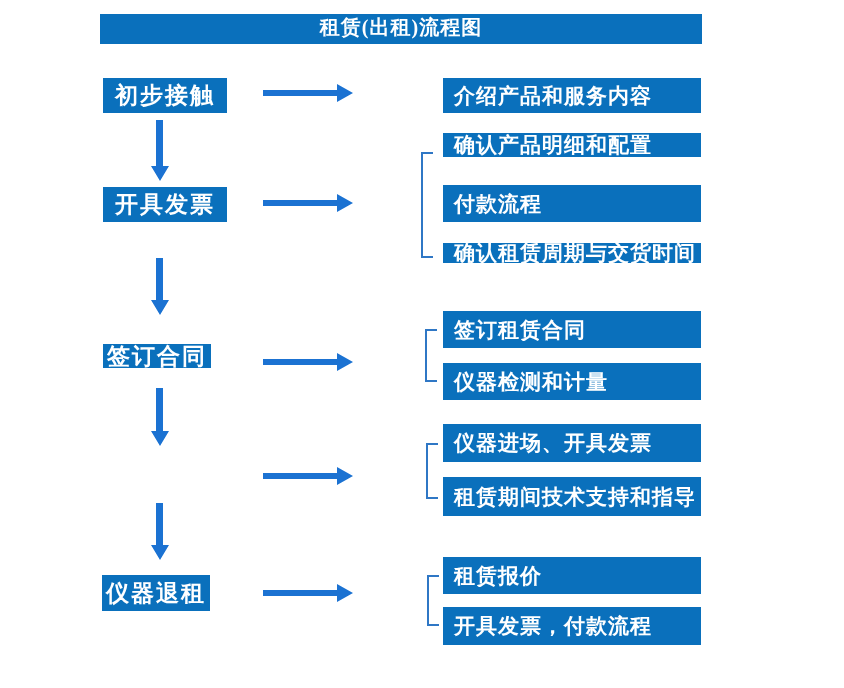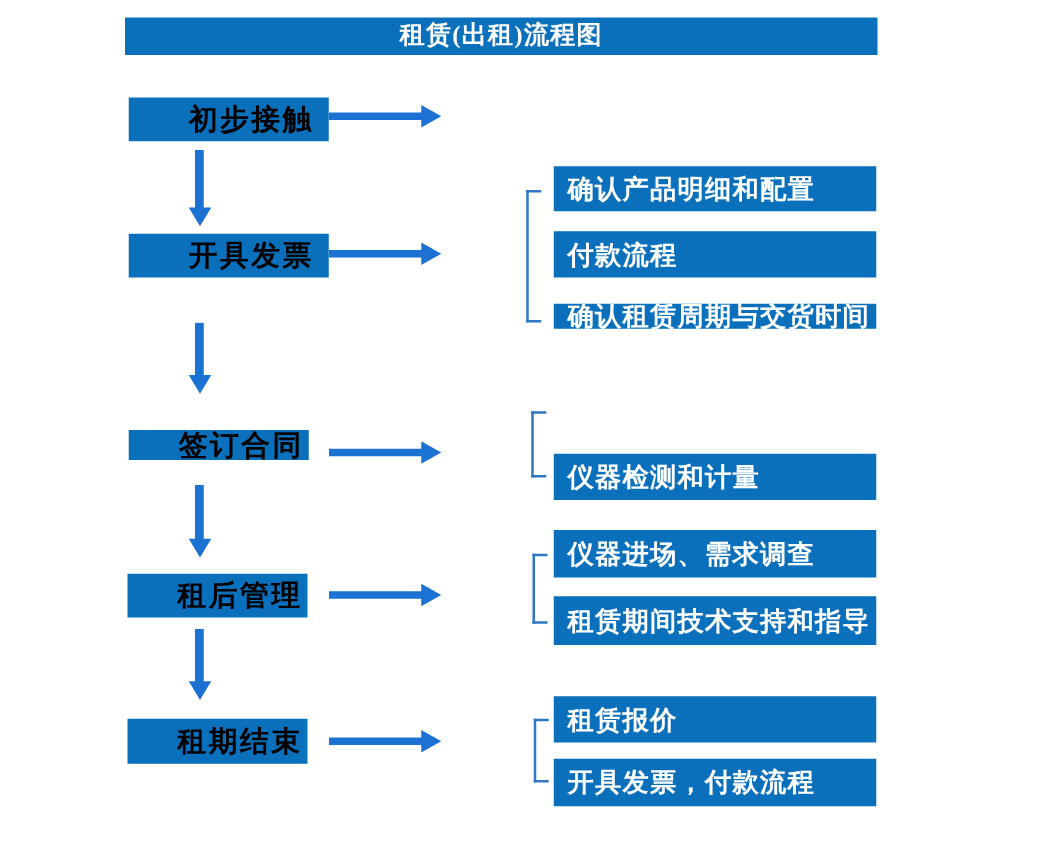--- a/index.html
+++ b/index.html
@@ -6,23 +6,23 @@
   .stage{
     position:relative;width:844px;height:688px;background:#ffffff;overflow:hidden;
     font-family:"Liberation Serif","DejaVu Serif",serif;
   }
   .banner{
     position:absolute;left:100px;top:14px;width:602px;height:30px;
     background:var(--primary);color:#ffffff;font-weight:bold;font-size:20px;
     display:flex;align-items:flex-start;justify-content:center;letter-spacing:1px;font-family:Liberation Serif, serif;
   }
   .lbox{
-    position:absolute;background:var(--primary);color:#000000;font-weight:bold;
+    position:absolute;background:var(--primary);color:#ffffff;font-weight:bold;
     font-size:23px;display:flex;align-items:center;justify-content:center;
-    letter-spacing:2px;white-space:nowrap;padding-left:36px;
+    letter-spacing:2px;white-space:nowrap;
   }
   .rbox{
     position:absolute;left:443px;width:258px;background:var(--primary);color:#ffffff;
     font-weight:bold;font-size:21px;display:flex;align-items:center;
     padding-left:11px;box-sizing:border-box;letter-spacing:1px;white-space:nowrap;
   }
   .harrow{
     position:absolute;left:263px;width:90px;height:18px;background:var(--arrow);
     clip-path:polygon(0 6px,calc(100% - 16px) 6px,calc(100% - 16px) 0,100% 50%,
                       calc(100% - 16px) 100%,calc(100% - 16px) 12px,0 12px);
@@ -44,45 +44,46 @@
 
 <div class="stage">
 
   <div class="banner">
     <span>租赁(出租)流程图</span>
   </div>
 
   <div class="lbox" style="left:103px;top:78px;width:124px;height:35px">初步接触</div>
   <div class="lbox" style="left:103px;top:187px;width:124px;height:35px">开具发票</div>
   <div class="lbox" style="left:103px;top:344px;width:108px;height:24px">签订合同</div>
-  <div class="lbox" style="left:102px;top:459px;width:108px;height:35px">租后管理</div>
-  <div class="lbox" style="left:102px;top:575px;width:108px;height:36px">租期结束</div>
+  <div class="lbox" style="left:102px;top:575px;width:108px;height:36px">仪器退租</div>
 
   <div class="varrow" style="top:120px;height:61px"></div>
   <div class="varrow" style="top:258px;height:57px"></div>
   <div class="varrow" style="top:388px;height:58px"></div>
   <div class="varrow" style="top:503px;height:57px"></div>
 
   <div class="harrow" style="top:84px"></div>
   <div class="harrow" style="top:194px"></div>
   <div class="harrow" style="top:353px"></div>
   <div class="harrow" style="top:467px"></div>
   <div class="harrow" style="top:584px"></div>
 
   <div class="bracket" style="left:421px;top:152px;height:106px"></div>
   <div class="bracket" style="left:425px;top:329px;height:53px"></div>
   <div class="bracket" style="left:426px;top:443px;height:56px"></div>
   <div class="bracket" style="left:427px;top:575px;height:51px"></div>
 
+  <div class="rbox" style="top:78px;height:35px">介绍产品和服务内容</div>
 
-  <div class="rbox" style="top:133px;height:36px">确认产品明细和配置</div>
+  <div class="rbox" style="top:133px;height:24px">确认产品明细和配置</div>
   <div class="rbox" style="top:185px;height:37px">付款流程</div>
   <div class="rbox" style="top:243px;height:20px">确认租赁周期与交货时间</div>
 
+  <div class="rbox" style="top:311px;height:37px">签订租赁合同</div>
   <div class="rbox" style="top:363px;height:37px">仪器检测和计量</div>
 
-  <div class="rbox" style="top:424px;height:38px">仪器进场、需求调查</div>
+  <div class="rbox" style="top:424px;height:38px">仪器进场、开具发票</div>
   <div class="rbox" style="top:477px;height:39px">租赁期间技术支持和指导</div>
 
   <div class="rbox" style="top:557px;height:37px">租赁报价</div>
   <div class="rbox" style="top:607px;height:38px">开具发票，付款流程</div>
 
 </div>
 
 </body></html>

